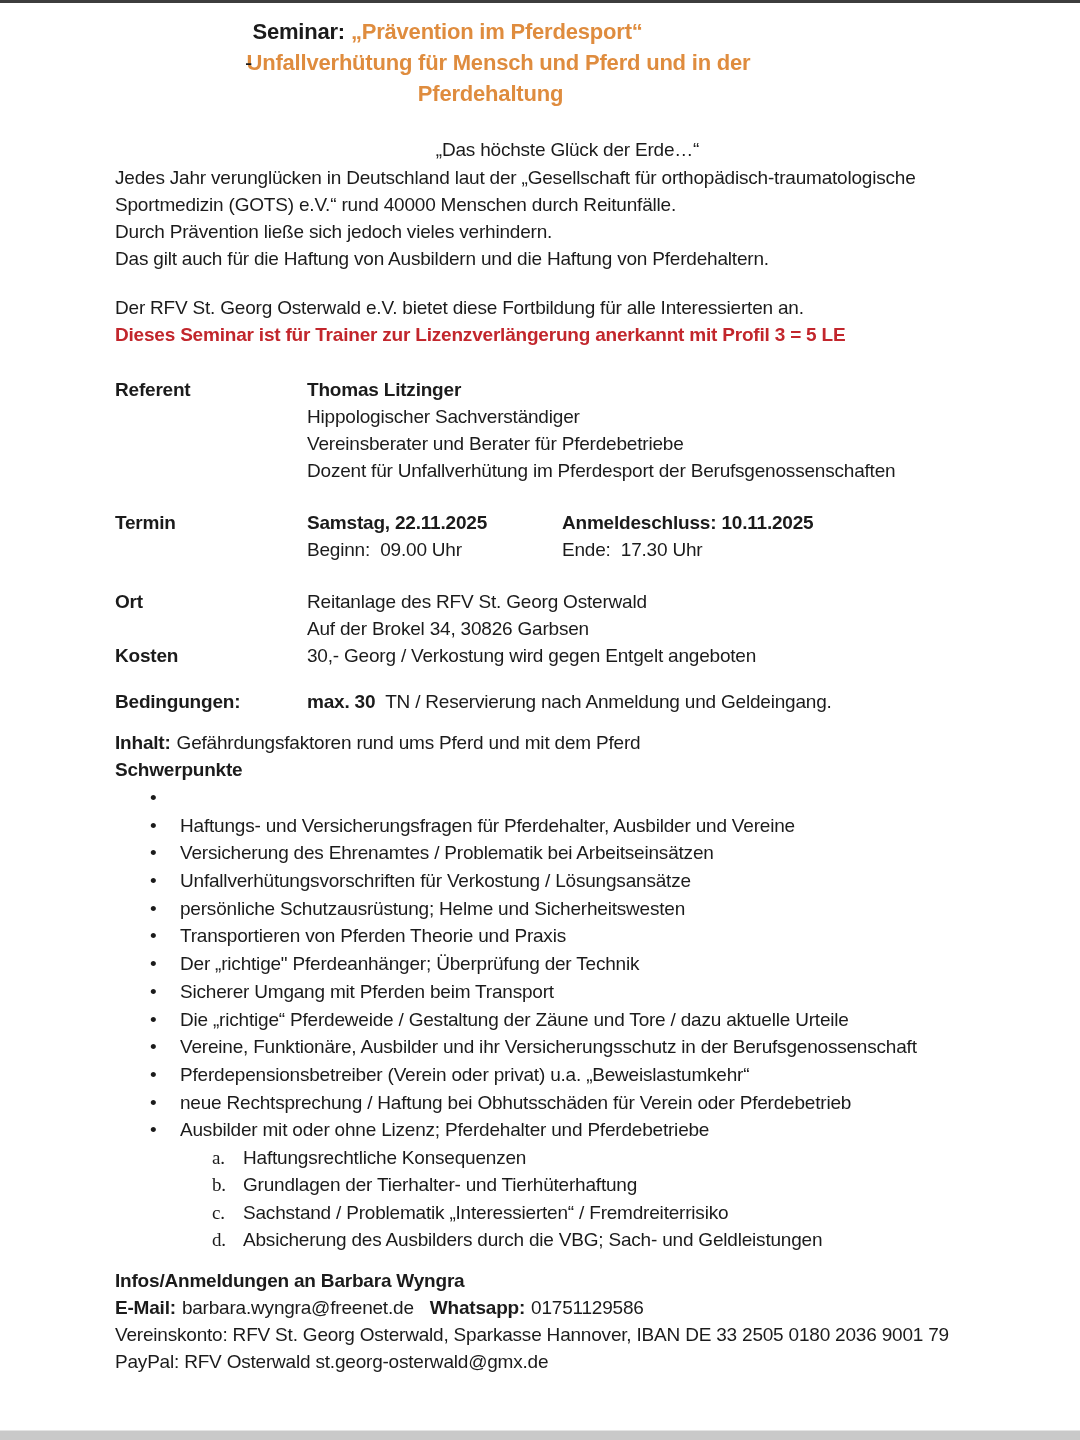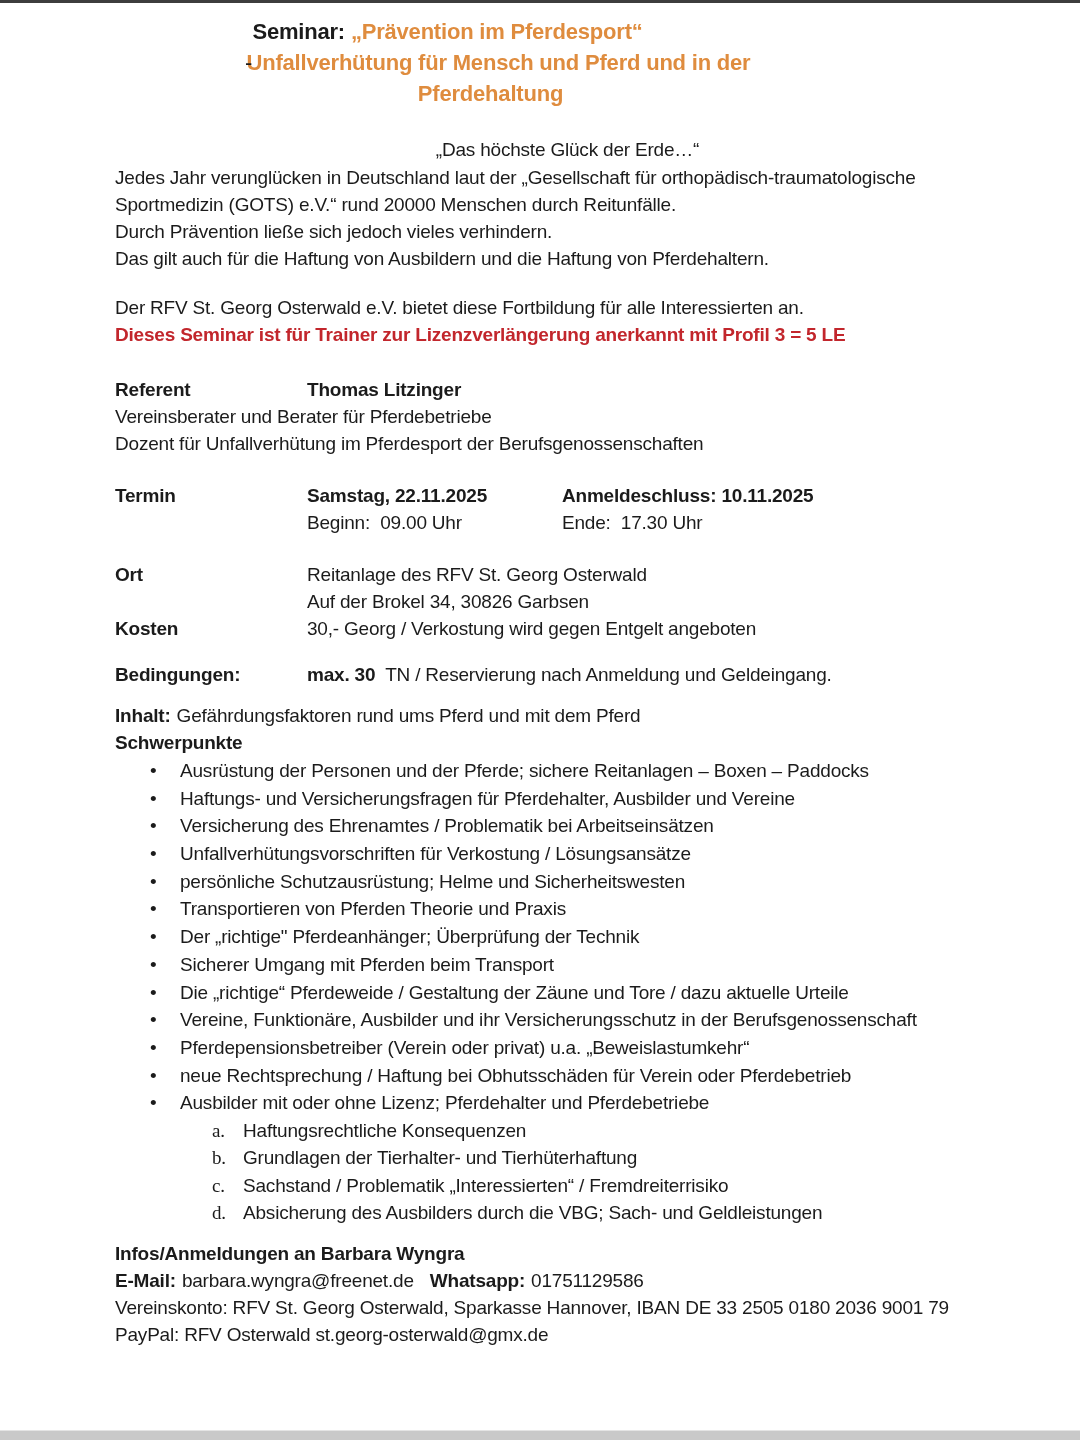--- a/index.html
+++ b/index.html
@@ -77,32 +77,33 @@
       <div class="title-line1"><span>Seminar: </span><span class="orange">„Prävention im Pferdesport“</span></div>
       <div class="title-line2 orange">Unfallverhütung für Mensch und Pferd und in der</div>
       <div class="title-line3 orange">Pferdehaltung</div>
       <span class="title-dash">-</span>
     </div>
 
     <div class="quote-line">„Das höchste Glück der Erde…“</div>
 
     <div class="para">
       <div>Jedes Jahr verunglücken in Deutschland laut der „Gesellschaft für orthopädisch-traumatologische</div>
-      <div>Sportmedizin (GOTS) e.V.“ rund 20000 Menschen durch Reitunfälle.</div>
+      <div>Sportmedizin (GOTS) e.V.“ rund 40000 Menschen durch Reitunfälle.</div>
       <div>Durch Prävention ließe sich jedoch vieles verhindern.</div>
       <div>Das gilt auch für die Haftung von Ausbildern und die Haftung von Pferdehaltern.</div>
     </div>
 
     <div class="offer">Der RFV St. Georg Osterwald e.V. bietet diese Fortbildung für alle Interessierten an.</div>
     <div class="license">Dieses Seminar ist für Trainer zur Lizenzverlängerung anerkannt mit Profil 3 = 5 LE</div>
 
     <div class="grid2 sec-referent">
       <div class="cell b">Referent</div>
       <div class="cell b">Thomas Litzinger</div>
       <div class="cell"></div>
+      <div class="cell">Hippologischer Sachverständiger</div>
       <div class="cell"></div>
       <div class="cell">Vereinsberater und Berater für Pferdebetriebe</div>
       <div class="cell"></div>
       <div class="cell">Dozent für Unfallverhütung im Pferdesport der Berufsgenossenschaften</div>
     </div>
 
     <div class="grid3 sec-termin">
       <div class="cell b">Termin</div>
       <div class="cell b">Samstag, 22.11.2025</div>
       <div class="cell b">Anmeldeschluss: 10.11.2025</div>
@@ -126,21 +127,20 @@
     </div>
 
     <div class="sec-inhalt">
       <div class="nowrap"><span class="inhalt-label">Inhalt:</span><span>Gefährdungsfaktoren rund ums Pferd und mit dem Pferd</span></div>
       <div class="b">Schwerpunkte</div>
     </div>
 
     <div class="bullets">
       <div class="bullet-row">
           <span class="bullet-marker">•</span>
-          <span class="bullet-text">Ausrüstung der Personen und der Pferde; sichere Reitanlagen – Boxen – Paddocks</span>
         </div>
       <div class="bullet-row">
           <span class="bullet-marker">•</span>
           <span class="bullet-text">Haftungs- und Versicherungsfragen für Pferdehalter, Ausbilder und Vereine</span>
         </div>
       <div class="bullet-row">
           <span class="bullet-marker">•</span>
           <span class="bullet-text">Versicherung des Ehrenamtes / Problematik bei Arbeitseinsätzen</span>
         </div>
       <div class="bullet-row">

